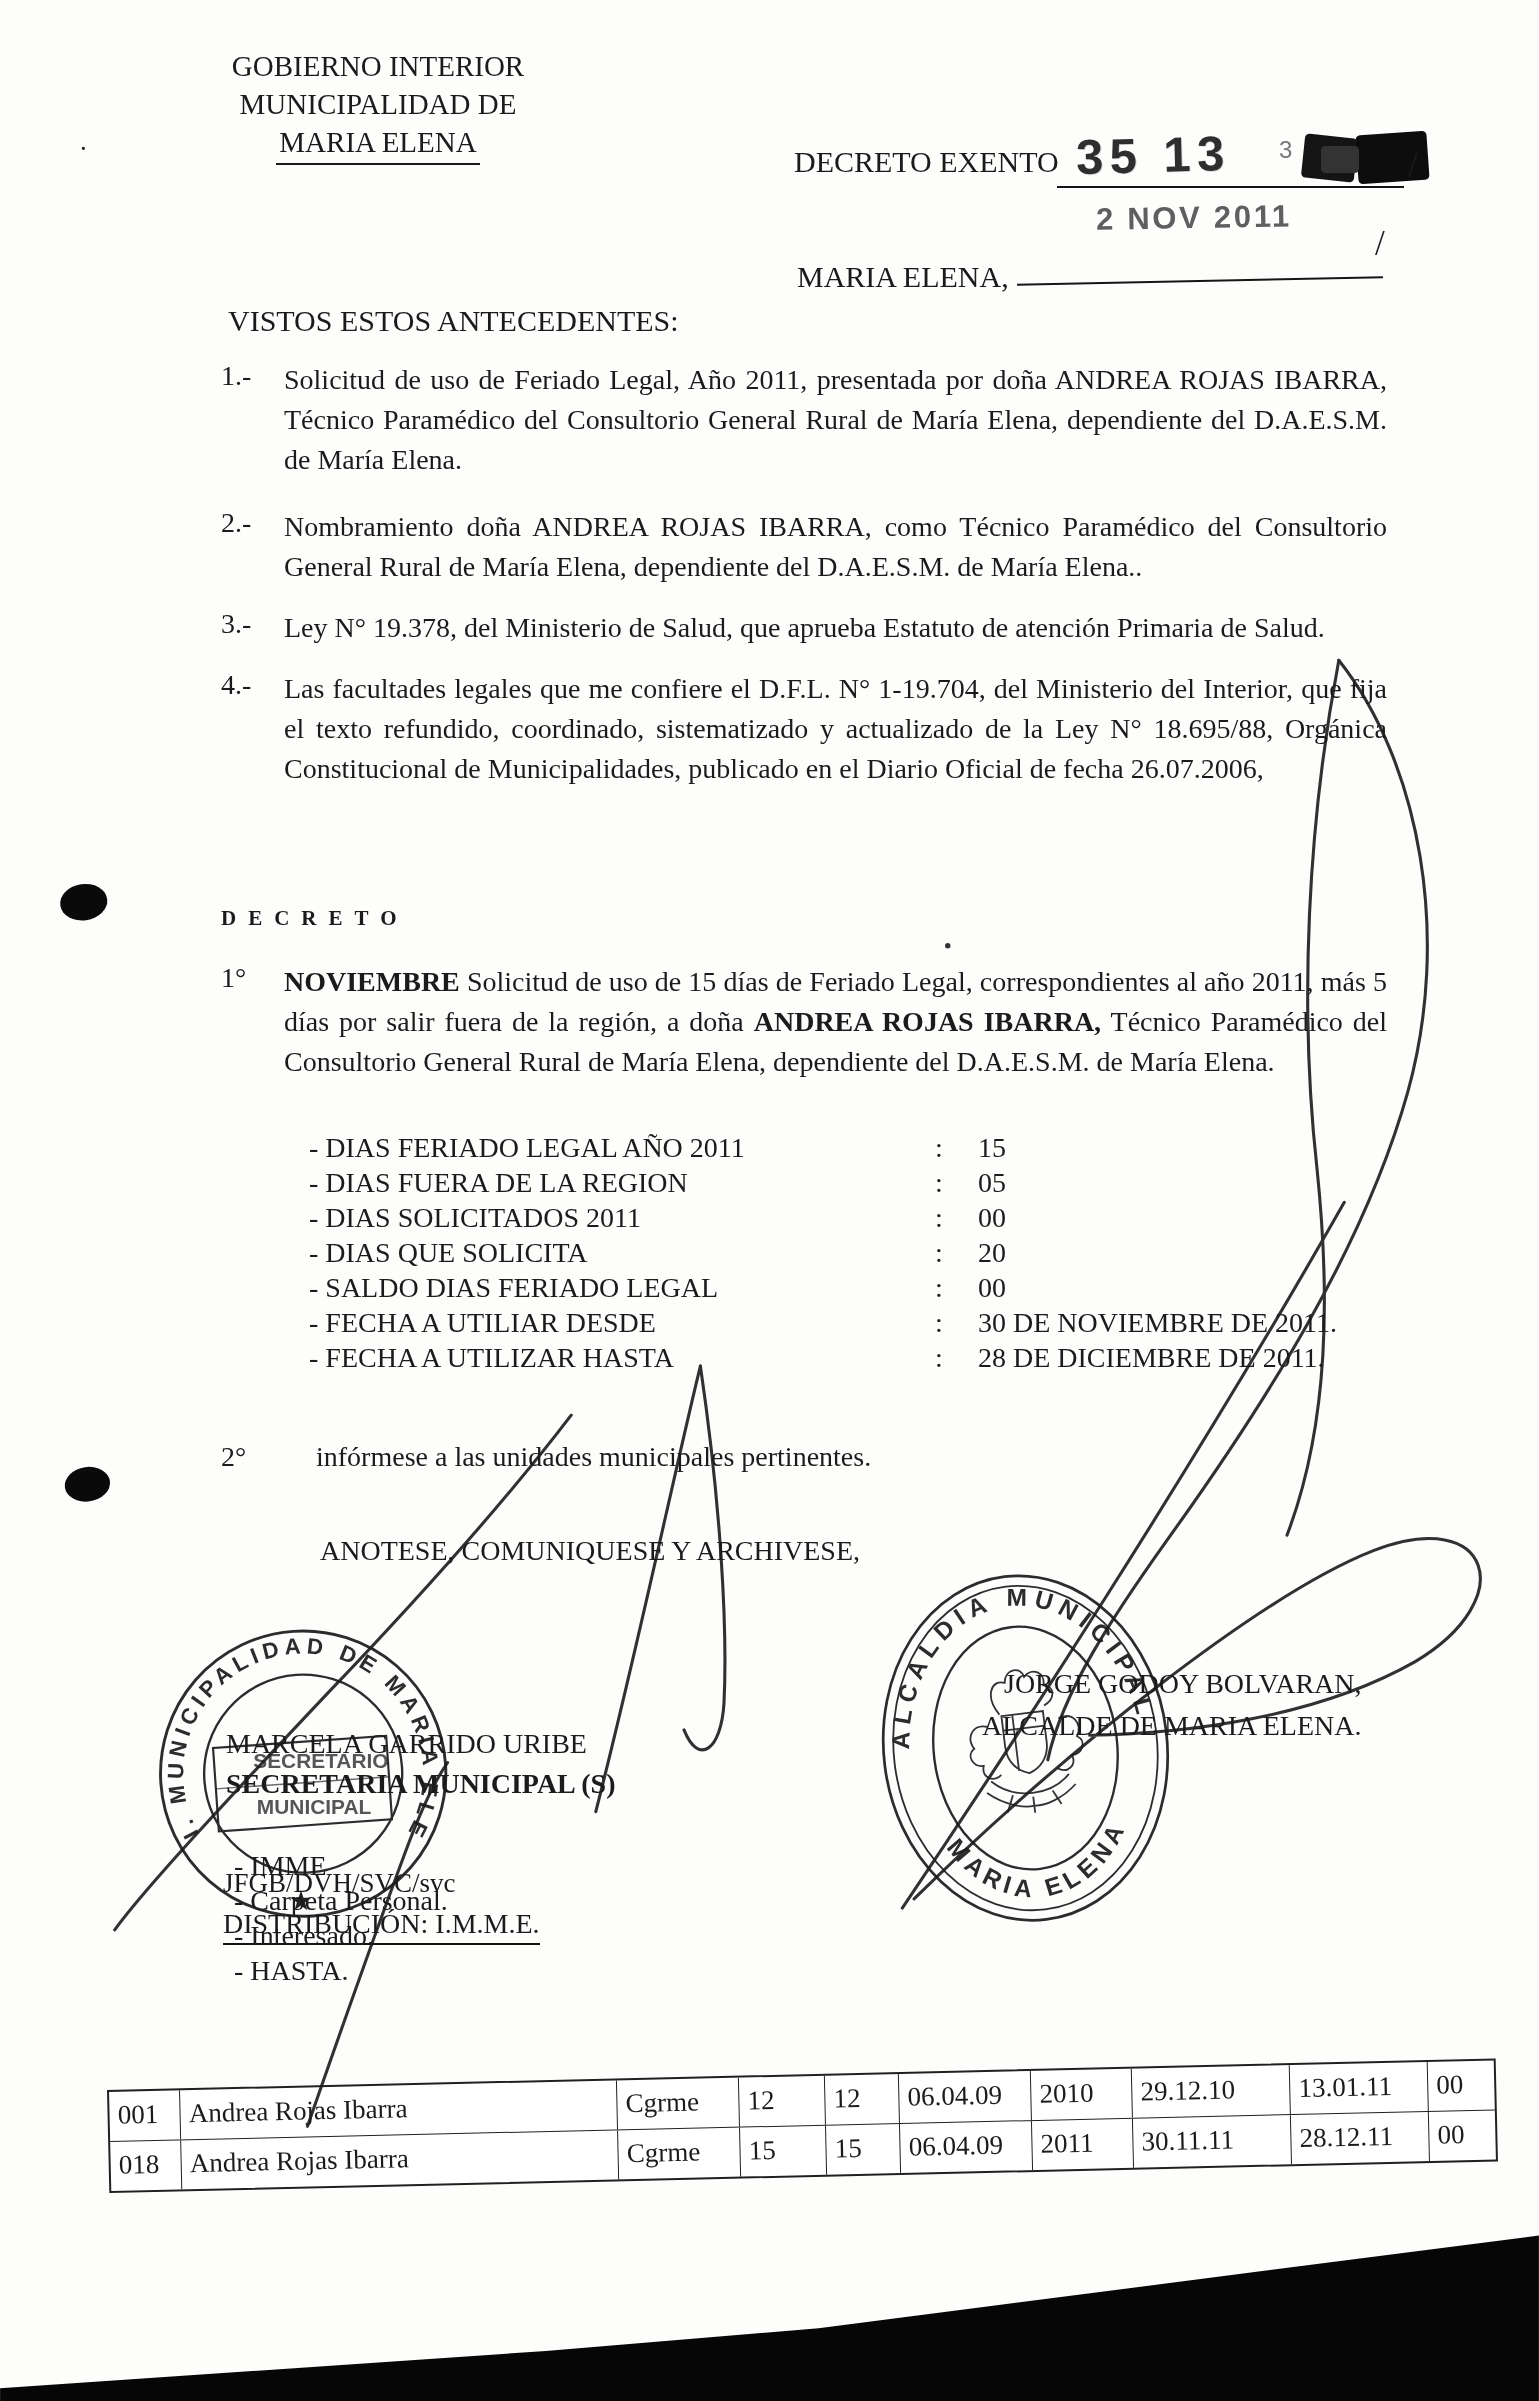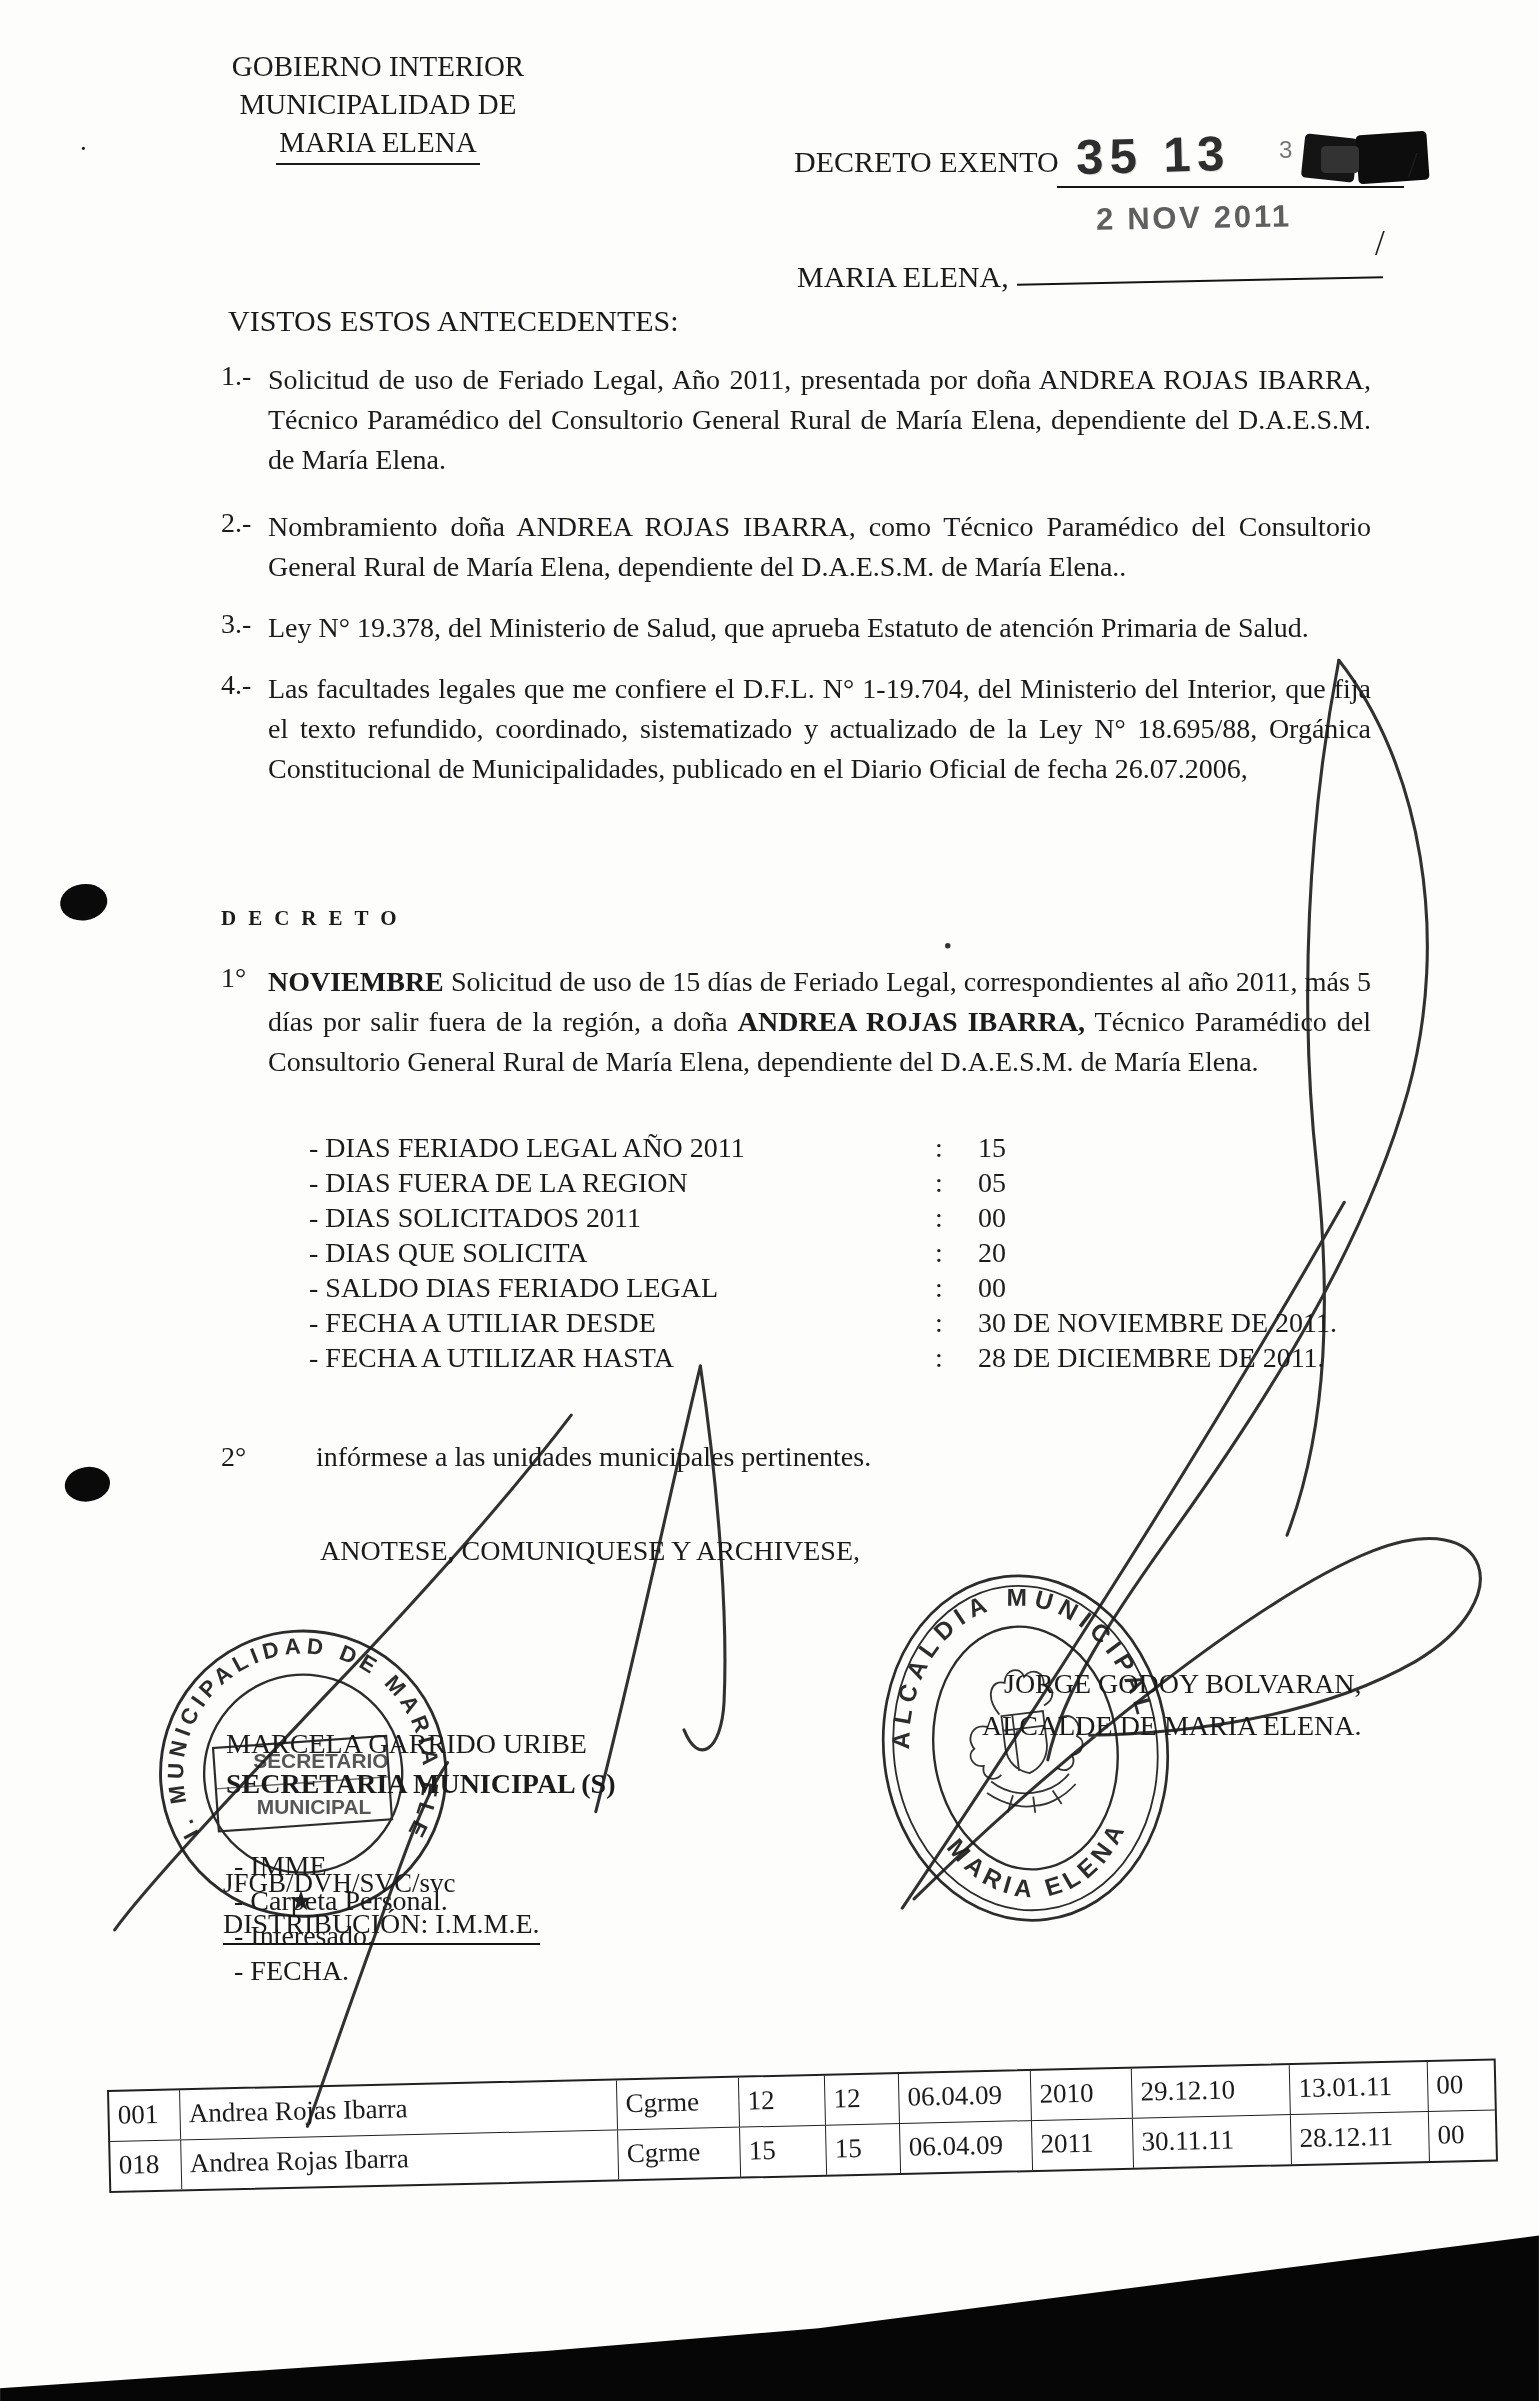--- a/index.html
+++ b/index.html
@@ -28,21 +28,21 @@
   .date-stamp{left:1096px;top:200px;font-family:"Liberation Sans",sans-serif;font-weight:bold;
               font-size:31px;letter-spacing:2.7px;color:#4a4a4a;opacity:.88;transform:rotate(-1deg);}
   .place-line{left:797px;top:260px;font-size:30px;}
   
   .vistos{left:228px;top:304px;font-size:30px;}
   .ant-list{left:221px;top:360px;width:1201px;}
   .ant-item{position:relative;margin-bottom:27px;}
   .ant-item:nth-child(2){margin-bottom:21px;}
   .ant-item:nth-child(3){margin-bottom:21px;}
   .ant-num{position:absolute;left:0;top:0;font-size:28px;}
-  .ant-text{margin-left:47px;width:1103px;font-size:28px;line-height:40px;text-align:justify;}
+  .ant-text{margin-left:63px;width:1103px;font-size:28px;line-height:40px;text-align:justify;}
   .decreto-title{left:221px;top:906px;font-size:21px;font-weight:bold;letter-spacing:12px;}
   .res1{left:221px;top:962px;width:1201px;}
   .res1 .ant-text{min-height:160px;}
   .b{font-weight:bold;}
   
   .dias{left:309px;top:1132px;width:1119px;font-size:28px;}
   .dias-row{position:relative;height:35px;white-space:nowrap;}
   .dias-sep{position:absolute;left:626px;top:0;}
   .dias-val{position:absolute;left:669px;top:0;}
   .res2-num{left:221px;top:1441px;font-size:28px;}
@@ -183,21 +183,21 @@
   <div class="abs sig sigL-title">SECRETARIA MUNICIPAL (S)</div>
   <div class="abs sig sigR-name">JORGE GODOY BOLVARAN,</div>
   <div class="abs sig sigR-title">ALCALDE DE MARIA ELENA.</div>
 
   <div class="abs initials">JFGB/DVH/SVC/svc</div>
   <div class="abs dist-title">DISTRIBUCIÓN: I.M.M.E.</div>
   <div class="abs dist-items" id="dist-items">
       <div>- IMME</div>
       <div>- Carpeta Personal.</div>
       <div>- Interesado.</div>
-      <div>- FECHA.</div>
+      <div>- HASTA.</div>
     </div>
 
   <div class="abs hist-table" id="hist-table">
       <div class="hist-row">
         <div class="hist-cell" style="width: 70px;">001</div>
         <div class="hist-cell" style="width: 437px;">Andrea Rojas Ibarra</div>
         <div class="hist-cell" style="width: 122px;">Cgrme</div>
         <div class="hist-cell" style="width: 86px;">12</div>
         <div class="hist-cell" style="width: 74px;">12</div>
         <div class="hist-cell" style="width: 132px;">06.04.09</div>

